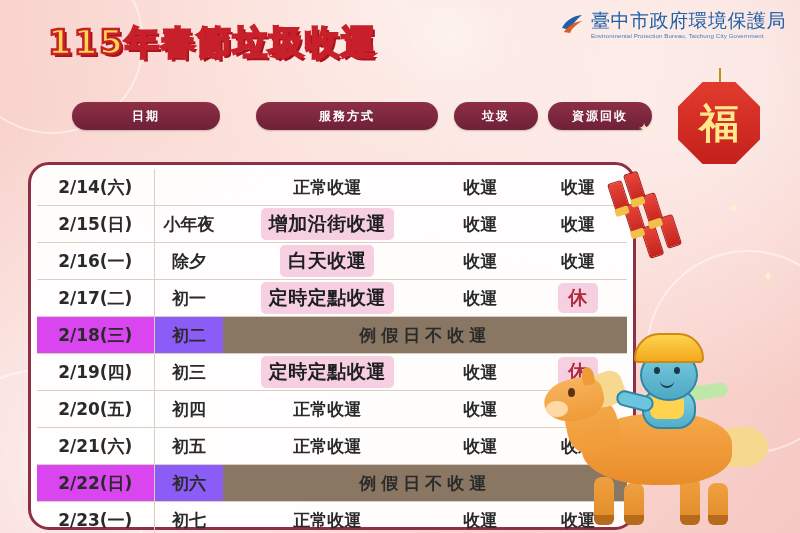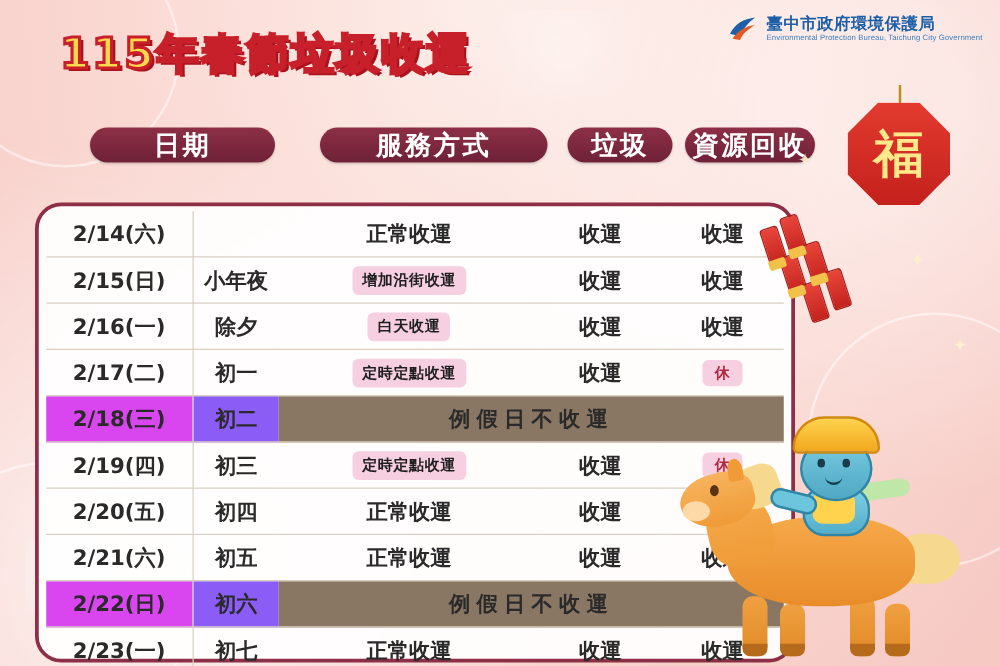--- a/index.html
+++ b/index.html
@@ -47,22 +47,22 @@
   .gov-mark {
     width: 26px;
     height: 26px;
     position: relative;
   }
   .gov-text {
     text-align: left;
     line-height: 1.15;
   }
   .gov-text .zh {
-    font-size: 13px;
-    font-weight: bold;
+    font-size: 19px;
+    font-weight: normal;
     color: #1d5fa8;
     letter-spacing: 0.5px;
   }
   .gov-text .en {
     font-size: 6.2px;
     color: #3a7ec0;
     letter-spacing: 0.1px;
   }
   .title {
     position: absolute;
@@ -86,21 +86,21 @@
     left: 34px;
     width: 600px;
     height: 30px;
   }
   .pill {
     position: absolute;
     height: 28px;
     border-radius: 14px;
     background: linear-gradient(#8d2f46, #6e2137);
     color: #ffffff;
-    font-size: 21px;
+    font-size: 12px;
     font-weight: bold;
     letter-spacing: 2px;
     display: flex;
     align-items: center;
     justify-content: center;
     box-shadow: 0 1px 2px rgba(0,0,0,0.2);
   }
   .pill.date   { left: 38px;  width: 148px; }
   .pill.method { left: 222px; width: 182px; }
   .pill.trash  { left: 420px; width:  84px; }
@@ -139,21 +139,21 @@
   table.schedule tr:last-child td { border-bottom: none; }
   .c-date { width: 112px; border-right: 1px solid #d9cfc2; }
   .c-eve  { width: 66px; }
   .c-method { width: 200px; }
   .c-trash { width: 94px; }
   .c-recycle { width: 94px; }
   .tag {
     display: inline-block;
     padding: 3px 8px;
     border-radius: 5px;
-    font-size: 12px;
+    font-size: 19px;
     font-weight: bold;
     letter-spacing: 0.5px;
   }
   .tag.pink   { background: #f6cfe0; color: #1f1f1f; }
   .tag.rest   { background: #f6cfe0; color: #b02a3f; padding: 2px 10px; }
   .holiday-row td {
     background: #8a7763;
     color: #ffffff;
   }
   .holiday-cell {

